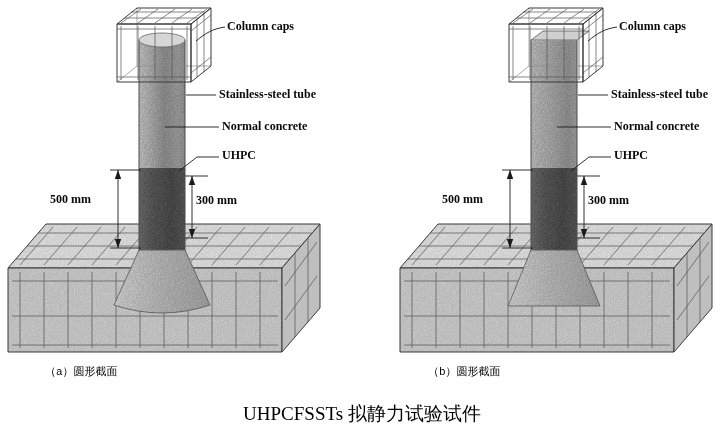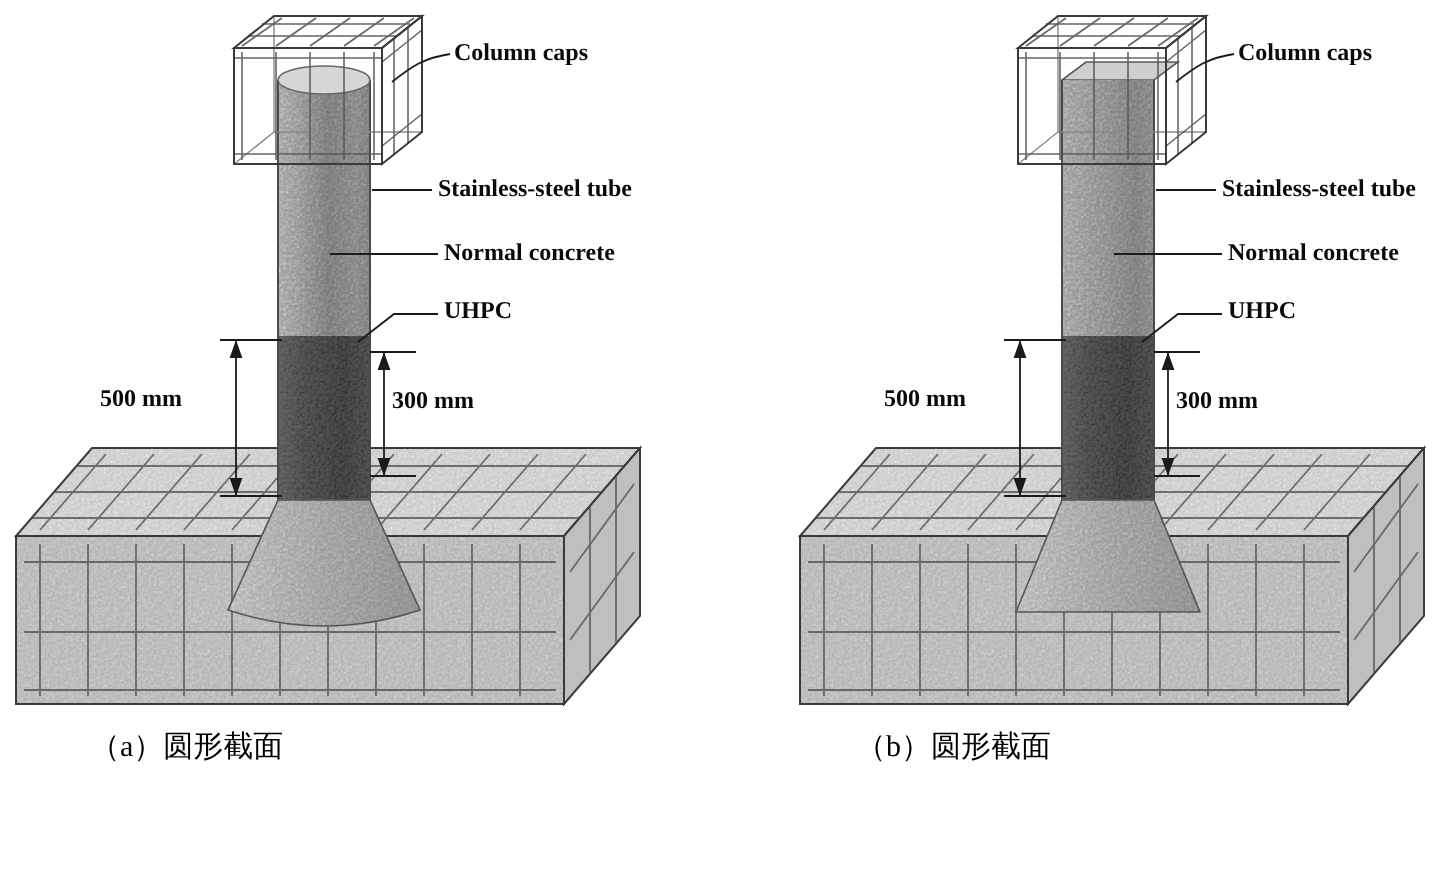--- a/index.html
+++ b/index.html
@@ -13,22 +13,22 @@
   #panel-b{left:362px;}
   .specimen{position:absolute;top:0;left:0;width:362px;height:362px;}
   #panel-b .specimen{left:30px;}
   .specimen svg{position:absolute;top:0;left:0;}
   .lbl{
     position:absolute;font-weight:bold;font-size:12px;line-height:13px;
     color:#0a0a0a;white-space:nowrap;
     font-family:"Liberation Serif","DejaVu Serif",serif;
   }
   .subcap{
-    position:absolute;top:364px;font-size:15px;color:#000;white-space:nowrap;
-    font-family:Liberation Serif, serif;
+    position:absolute;top:364px;font-size:11px;color:#000;white-space:nowrap;
+    font-family:Liberation Mono, monospace;
   }
   #panel-a .subcap{left:45px;}
   #panel-b .subcap{left:66px;}
   .maincap{
     position:absolute;top:401px;left:0;width:724px;text-align:center;
     font-size:19px;color:#000;
     font-family:"Liberation Serif","DejaVu Serif",serif;
   }
 </style>
 </head>
@@ -236,13 +236,14 @@
       <span class="lbl" style="left:227px;top:20px">Column caps</span>
       <span class="lbl" style="left:219px;top:88px">Stainless-steel tube</span>
       <span class="lbl" style="left:222px;top:120px">Normal concrete</span>
       <span class="lbl" style="left:222px;top:149px">UHPC</span>
       <span class="lbl" style="left:50px;top:193px">500 mm</span>
       <span class="lbl" style="left:196px;top:194px">300 mm</span>
     </div>
     <div class="subcap">（b）圆形截面</div>
   </div>
 
+  <div class="maincap">UHPCFSSTs 拟静力试验试件</div>
 </div>
 
 </body></html>

